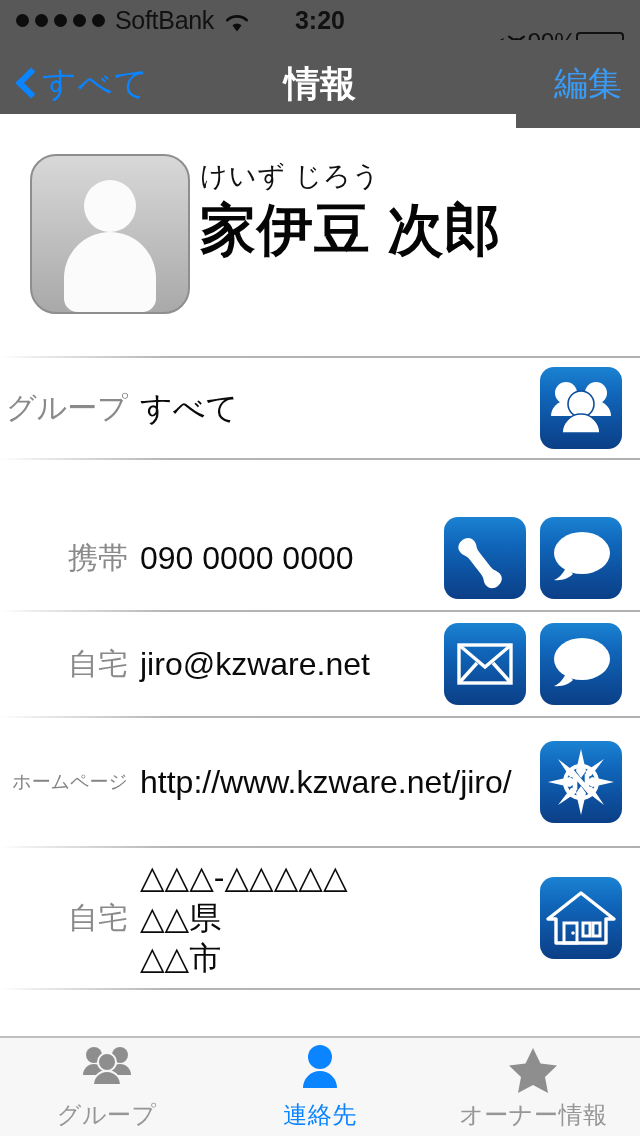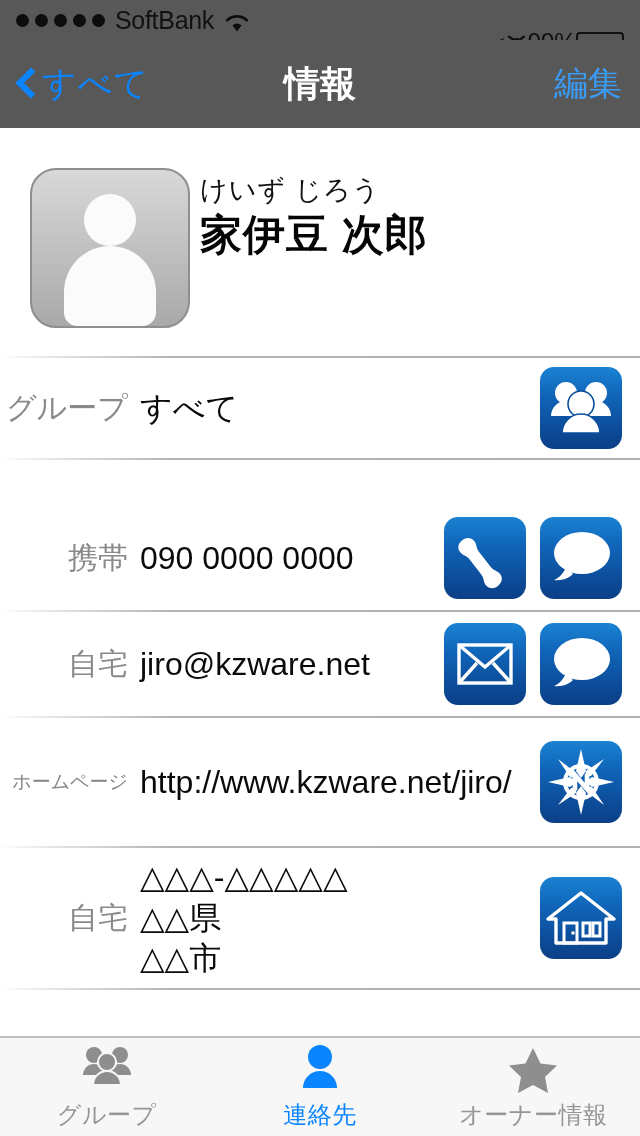--- a/index.html
+++ b/index.html
@@ -132,21 +132,21 @@
     right: 18px; top: 50%;
     transform: translateY(-50%);
     font-size: 34px;
     color: #3a9bf5;
     cursor: pointer;
   }
 
   
   .contact-header {
     position: absolute;
-    top: 128px; left: 0;
+    top: 114px; left: 0;
     width: 516px;
     height: 228px;
     background: #ffffff;
   }
   .avatar {
     position: absolute;
     left: 30px; top: 40px;
     width: 160px; height: 160px;
     border-radius: 26px;
     background: linear-gradient(180deg, #d8d8d8 0%, #c3c3c3 45%, #a9a9a9 100%);
@@ -173,21 +173,21 @@
     position: absolute;
     left: 200px; top: 48px;
   }
   .name-kana {
     font-size: 27px;
     color: #111;
     letter-spacing: 1px;
     line-height: 1.1;
   }
   .name-main {
-    font-size: 42px;
+    font-size: 56px;
     font-weight: bold;
     color: #050505;
     letter-spacing: 1px;
     line-height: 1.25;
     margin-top: 3px;
   }
 
   
   .fields {
     position: absolute;
@@ -295,20 +295,21 @@
           <i class="sig-dot"></i>
       </span>
       <span class="carrier">SoftBank</span>
       <span class="wifi-ico">
         <svg width="26" height="20" viewBox="0 0 26 20">
           <path d="M13 18.5 L8.4 12.2 A7.6 7.6 0 0 1 17.6 12.2 Z" fill="#0d0d0d"></path>
           <path d="M3.2 7.2 A14.5 14.5 0 0 1 22.8 7.2" stroke="#0d0d0d" stroke-width="2.6" fill="none" stroke-linecap="round"></path>
         </svg>
       </span>
     </div>
+    <div class="status-center">3:20</div>
     <div class="status-right">
       <span class="loc-ico">
         <svg width="20" height="20" viewBox="0 0 20 20">
           <path d="M18 2 L2 9.5 L8.6 11.4 L11 18 Z" fill="#0d0d0d"></path>
         </svg>
       </span>
       <span class="alarm-ico">
         <svg width="21" height="22" viewBox="0 0 21 22">
           <circle cx="10.5" cy="12.5" r="7.6" fill="#0d0d0d"></circle>
           <path d="M10.5 8.4 V12.5 H14" stroke="#585858" stroke-width="1.7" fill="none" stroke-linecap="round"></path>

